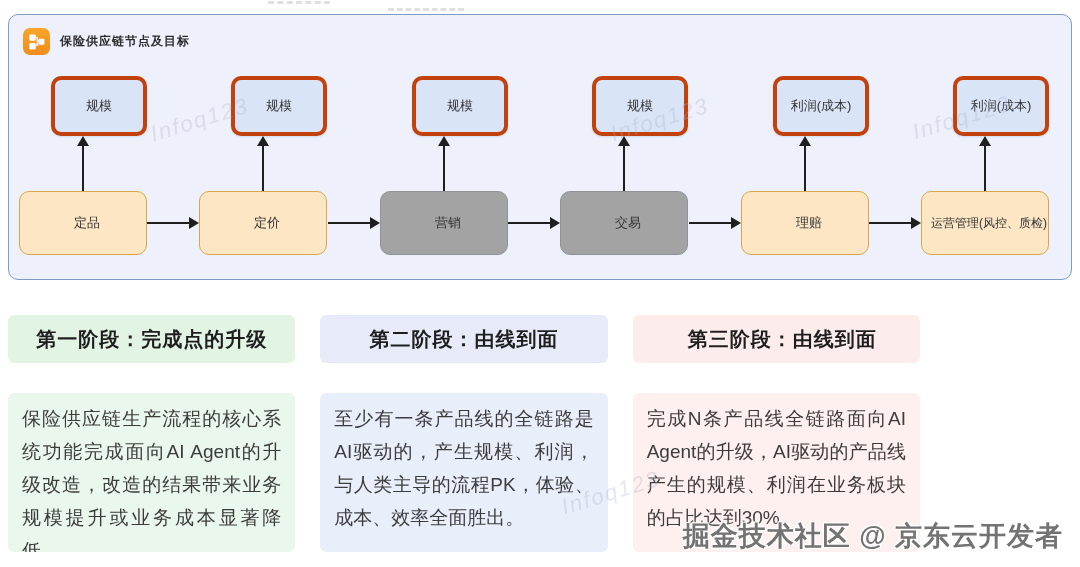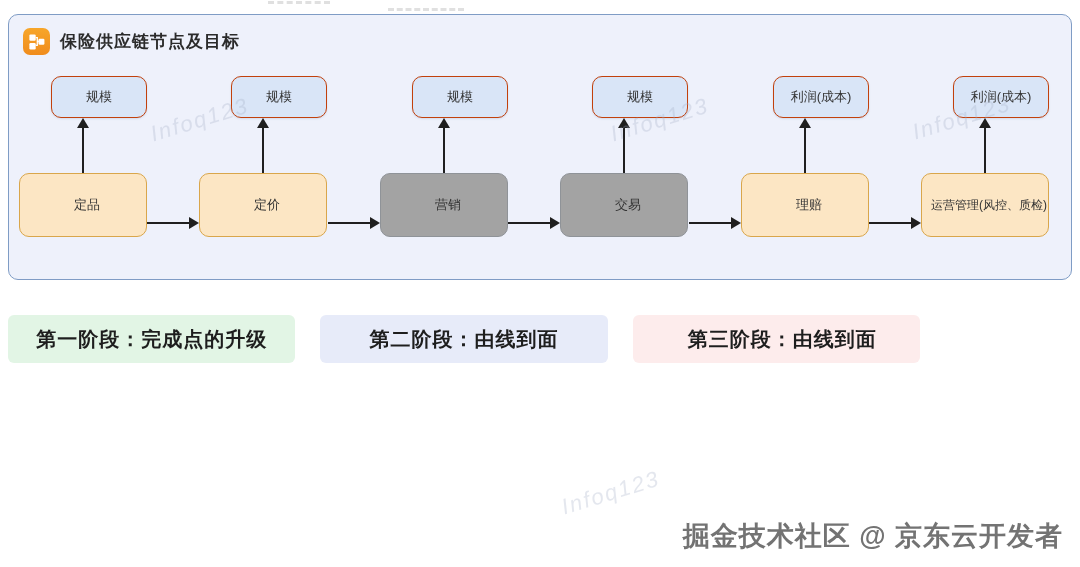--- a/index.html
+++ b/index.html
@@ -11,27 +11,27 @@
   .artifact { position:absolute; opacity:.55; border-top:3px dashed #c8c8c8; }
   .artifact.a1 { left:268px; top:1px; width:62px; }
   .artifact.a2 { left:388px; top:8px; width:76px; }
 
   
   .panel { position:absolute; left:8px; top:14px; width:1064px; height:266px;
     background:#eef1fb; border:1.5px solid #7f9cc5; border-radius:10px; }
   .panel-header { display:flex; align-items:center; gap:10px; padding:13px 0 0 14px; }
   .app-icon { width:27px; height:27px; border-radius:7px; flex:0 0 27px;
     background:linear-gradient(180deg,#f7a62a,#f08c1c); display:flex; align-items:center; justify-content:center; }
-  .panel-title { font-size:17px; font-weight:700; color:#2b2b2b; letter-spacing:1px; }
+  .panel-title { font-size:12px; font-weight:700; color:#2b2b2b; letter-spacing:1px; }
 
   .flow { position:absolute; inset:0; }
   .col { position:absolute; top:61px; width:128px; }
   .box { display:flex; align-items:center; justify-content:center; text-align:center;
     border-radius:10px; font-size:13px; color:#333; white-space:nowrap; }
-  .box.goal { height:42px; background:#d9e5f7; border:1px solid #c2410c;
+  .box.goal { height:60px; background:#d9e5f7; border:4px solid #c2410c;
     box-shadow:0 1px 2px rgba(90,120,170,.18);margin-left:32px; }
   .box.node { height:64px;padding-left:8px; }
   .box.node.orange { background:#fce6c4; border:1.2px solid #d9a64b; }
   .box.node.gray   { background:#a3a3a3; border:1.2px solid #8f9398; }
   .c0 { left:10px; } .c1 { left:190px; } .c2 { left:371px; }
   .c3 { left:551px; } .c4 { left:732px; } .c5 { left:912px; }
   .c5 .box.node { font-size:12px; }
 
   .arrow-up { position:relative; height:55px; }
   .arrow-up::before { content:""; position:absolute; left:50%; top:8px; bottom:0;
@@ -138,17 +138,22 @@
       <span class="wm" style="left:902px; top:90px;">Infoq123</span>
     </div>
   </section>
 
   <div class="stages">
     <div class="stage-header green-h">第一阶段：完成点的升级</div>
     <div class="stage-header blue-h">第二阶段：由线到面</div>
     <div class="stage-header pink-h">第三阶段：由线到面</div>
   </div>
 
+  <div class="descs">
+    <div class="stage-desc green-d">保险供应链生产流程的核心系统功能完成面向AI Agent的升级改造，改造的结果带来业务规模提升或业务成本显著降低。</div>
+    <div class="stage-desc blue-d">至少有一条产品线的全链路是AI驱动的，产生规模、利润，与人类主导的流程PK，体验、成本、效率全面胜出。</div>
+    <div class="stage-desc pink-d">完成N条产品线全链路面向AI Agent的升级，AI驱动的产品线产生的规模、利润在业务板块的占比达到30%。</div>
+  </div>
 
   <span class="wm" style="left:560px; top:480px;">Infoq123</span>
 
   <div class="wm-bottom">掘金技术社区 @ 京东云开发者</div>
 </div>
 
 </body></html>

